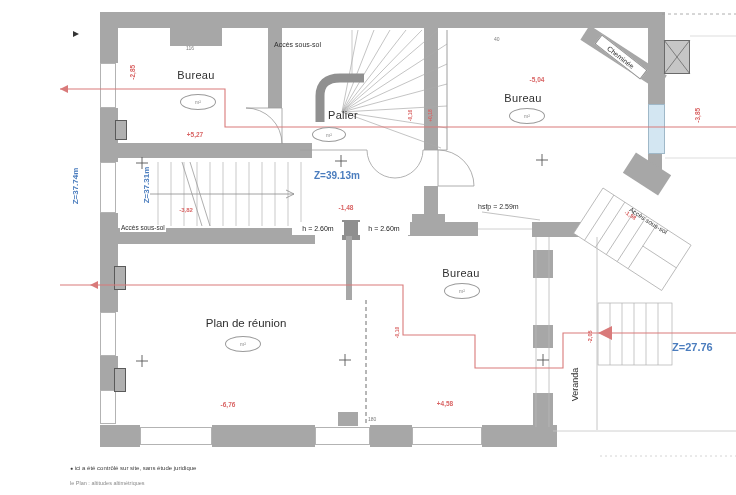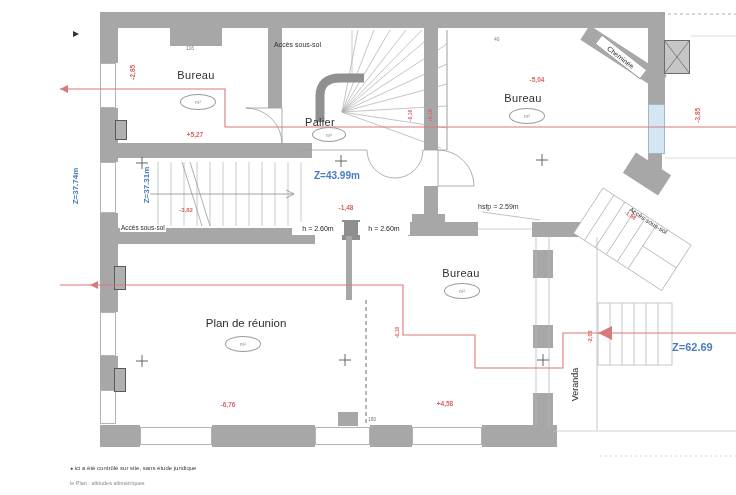--- a/index.html
+++ b/index.html
@@ -151,21 +151,21 @@
       <path d="M690,36 H736" stroke="#cfcfcf" stroke-width="0.7"></path>
       <path d="M366,300 V424" stroke="#6f6f6f" stroke-width="1" stroke-dasharray="4,3"></path>
     </g>
   </svg>
 
   <div class="lbl room c" style="left:166px;top:70px;width:60px;">Bureau</div>
   <div class="oval" style="left:180px;top:94px;width:34px;height:14px;">
       <span>m²</span>
     </div>
 
-  <div class="lbl room c" style="left:290px;top:110px;width:60px;margin-top:7px;">Palier</div>
+  <div class="lbl room c" style="left:313px;top:110px;width:60px;">Palier</div>
   <div class="oval" style="left:312px;top:127px;width:32px;height:13px;">
       <span>m²</span>
     </div>
 
   <div class="lbl room c" style="left:493px;top:93px;width:60px;">Bureau</div>
   <div class="oval" style="left:509px;top:108px;width:34px;height:14px;">
       <span>m²</span>
     </div>
 
   <div class="lbl room c" style="left:431px;top:268px;width:60px;">Bureau</div>
@@ -173,24 +173,24 @@
       <span>m²</span>
     </div>
 
   <div class="lbl c" style="left:186px;top:318px;width:120px;font-size:11.5px;">Plan de réunion</div>
   <div class="oval" style="left:225px;top:336px;width:34px;height:14px;">
       <span>m²</span>
     </div>
 
   <div class="lbl c" style="left:545px;top:380px;width:60px;font-size:9px;transform:rotate(-90deg);">Veranda</div>
 
-  <div class="lbl blue" style="left:314px;top:171px;font-size:10px;">Z=43.99m</div>
+  <div class="lbl blue" style="left:314px;top:171px;font-size:10px;">Z=39.13m</div>
   <div class="lbl blue c rot" style="left:117px;top:181px;width:60px;font-size:8px;">Z=37.31m</div>
   <div class="lbl blue c rot" style="left:46px;top:182px;width:60px;font-size:8px;">Z=37.74m</div>
-  <div class="lbl blue" style="left:672px;top:342px;font-size:11px;">Z=62.69</div>
+  <div class="lbl blue" style="left:672px;top:342px;font-size:11px;">Z=27.76</div>
 
   <div class="hbox" style="left:292px;top:222px;width:52px;height:13px;">
       <span>h = 2.60m</span>
     </div>
   <div class="hbox" style="left:358px;top:222px;width:52px;height:13px;">
       <span>h = 2.60m</span>
     </div>
   <div class="lbl small" style="left:478px;top:203px;">hsfp = 2.59m</div>
 
   <div class="lbl small" style="left:274px;top:41px;">Accès sous-sol</div>

